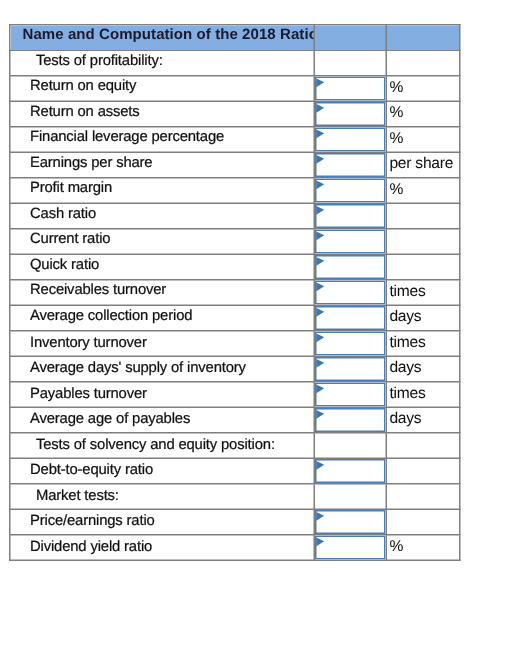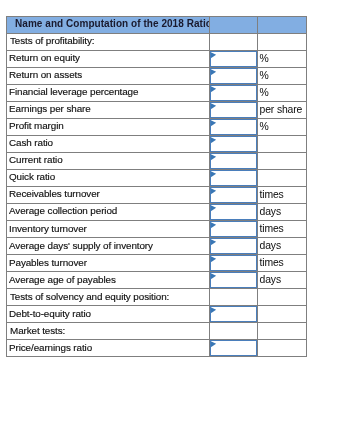--- a/index.html
+++ b/index.html
@@ -45,23 +45,23 @@
     -webkit-text-stroke: 0px;
     background: var(--header-bg, #82aee2);
     font-weight: bold;
     color: var(--header-text, #1a1a2e);
     font-size: 10px;
     height: 15.9px;
     line-height: 15.9px;
   }
   table.ratio-table tr.hdr td.title { padding-left: 8px; letter-spacing: 0.05px; }
   .hdr-text { position: relative; top: -0.7px; display: inline-block; }
-  table.ratio-table td.label-section { padding-left: 3px; }
+  table.ratio-table td.label-section { padding-left: 17px; }
   .cell-text { position: relative; top: -0.5px; display: inline-block; }
-  table.ratio-table td.label-item { padding-left: 2px; margin-top: 28px; }
+  table.ratio-table td.label-item { padding-left: 13px; margin-top: 28px; }
   table.ratio-table td.cell-unit { padding-left: 1.6px; font-size: 10.4px; letter-spacing: -0.15px; }
   table.ratio-table td.cell-unit .cell-text { top: 0.4px; }
   table.ratio-table td.cell-unit { -webkit-text-stroke: 0.02px var(--body-text, #111111); }
 
   .answer-box {
     position: relative;
     box-sizing: border-box;
     height: 15.65px;
     margin: 0.2px 0.05px 0.2px 0.4px;
     border: 1.3px solid var(--input-border, #4a7ebb);
@@ -276,15 +276,26 @@
           <td class="label-item"><span class="cell-text">Price/earnings ratio</span></td>
           <td class="cell-answer">
             <div class="answer-box">
               <svg class="flag-icon" viewBox="0 0 7 8" width="7" height="8">
                 <path d="M0.85 1.25 L6.15 3.85 L0.85 7.2 Z" fill="#3A77B5"></path>
               </svg>
             </div>
           </td>
           <td class="cell-unit"><span class="cell-text"></span></td>
         </tr>
+        <tr>
+          <td class="label-item"><span class="cell-text">Dividend yield ratio</span></td>
+          <td class="cell-answer">
+            <div class="answer-box">
+              <svg class="flag-icon" viewBox="0 0 7 8" width="7" height="8">
+                <path d="M0.85 1.25 L6.15 3.85 L0.85 7.2 Z" fill="#3A77B5"></path>
+              </svg>
+            </div>
+          </td>
+          <td class="cell-unit"><span class="cell-text">%</span></td>
+        </tr>
       </tbody>
   </table>
 </div>
 
 </body></html>

